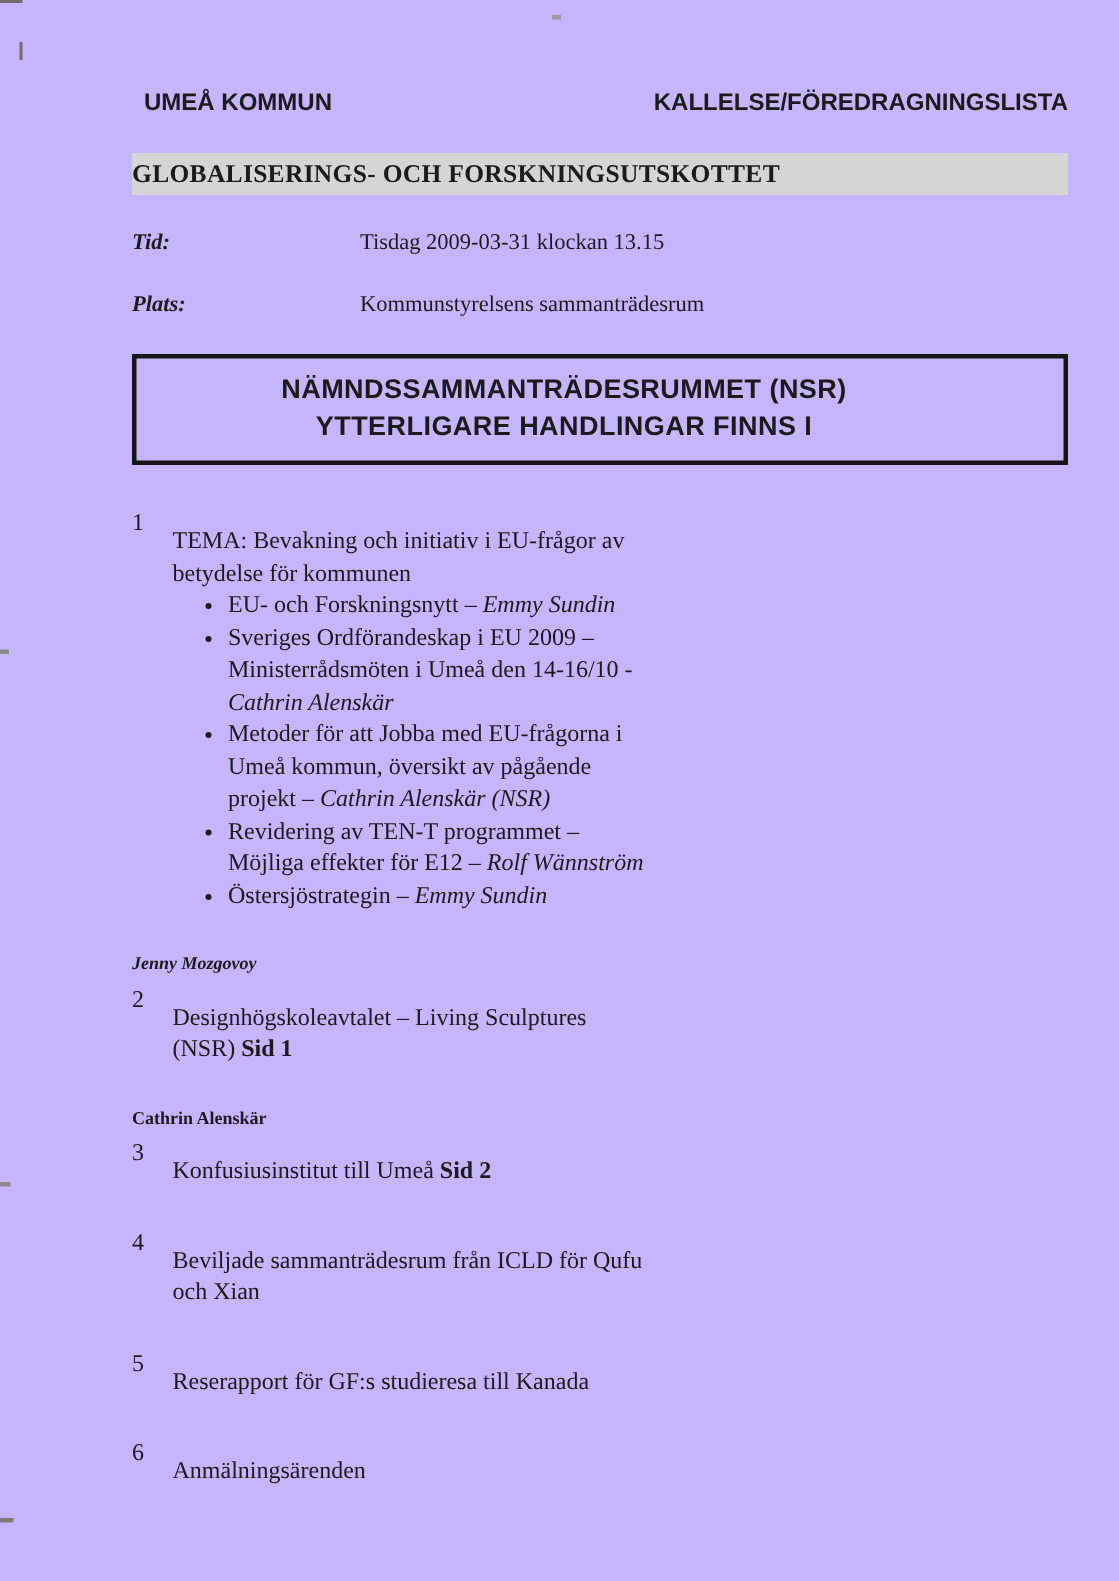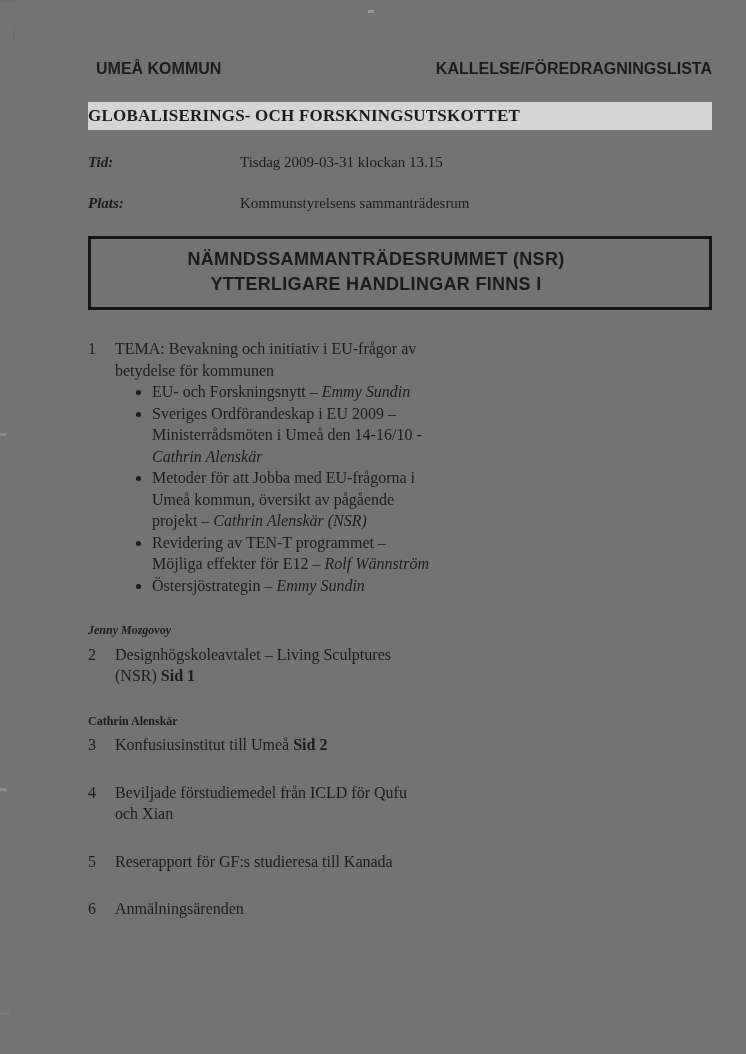--- a/index.html
+++ b/index.html
@@ -1,20 +1,20 @@
 <!DOCTYPE html>
 <html><head>
 <meta charset="utf-8">
 <style>
   * { margin:0; padding:0; box-sizing:border-box; }
   html,body { background:#ffffff; }
   .page {
     position:relative;
     width:746px; height:1054px;
-    background:#737373;
+    background:#c4b5fd;
     color:#1b1b1b;
     font-family:"Liberation Serif", serif;
     overflow:hidden;
   }
   .content-col {
     position:absolute;
     left:88px; top:60px;
     width:624px;
   }
   
@@ -48,21 +48,21 @@
     text-align:center;
     font-family:"Liberation Sans", sans-serif;
     font-weight:bold;
     font-size:18px;
     line-height:25px;
     letter-spacing:0.3px;
   }
   
   .agenda-item { display:flex; font-size:16px; line-height:21.5px; }
   .agenda-item .num { width:27px; flex:none; }
-  .agenda-item .item-body { width:318px; }
+  .agenda-item .item-body { width:318px;margin-top:12px; }
   .mt-lg { margin-top:28px; }
   .mt-md { margin-top:26px; }
   .mt-xs { margin-top:2px; }
   ul.bullets { list-style:disc outside; padding-left:37px; }
   ul.bullets li { padding-left:0; }
   .it { font-style:italic; }
   .bd { font-weight:bold; }
   .person-heading { margin-top:24px; font-size:12px; font-weight:bold; line-height:21.5px; }
   .person-heading.italic { font-style:italic; }
   
@@ -137,21 +137,21 @@
 
     <div class="agenda-item mt-xs">
       <div class="num">3</div>
       <div class="item-body">
         <span>Konfusiusinstitut till Umeå </span><span class="bd">Sid 2</span>
       </div>
     </div>
 
     <div class="agenda-item mt-md">
       <div class="num">4</div>
-      <div class="item-body">Beviljade förstudiemedel från ICLD för Qufu och Xian</div>
+      <div class="item-body">Beviljade sammanträdesrum från ICLD för Qufu och Xian</div>
     </div>
 
     <div class="agenda-item mt-md">
       <div class="num">5</div>
       <div class="item-body">Reserapport för GF:s studieresa till Kanada</div>
     </div>
 
     <div class="agenda-item mt-md">
       <div class="num">6</div>
       <div class="item-body">Anmälningsärenden</div>

